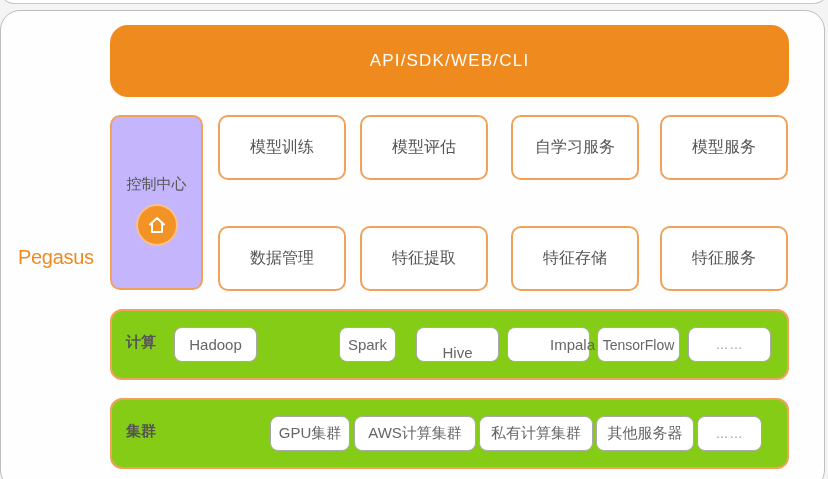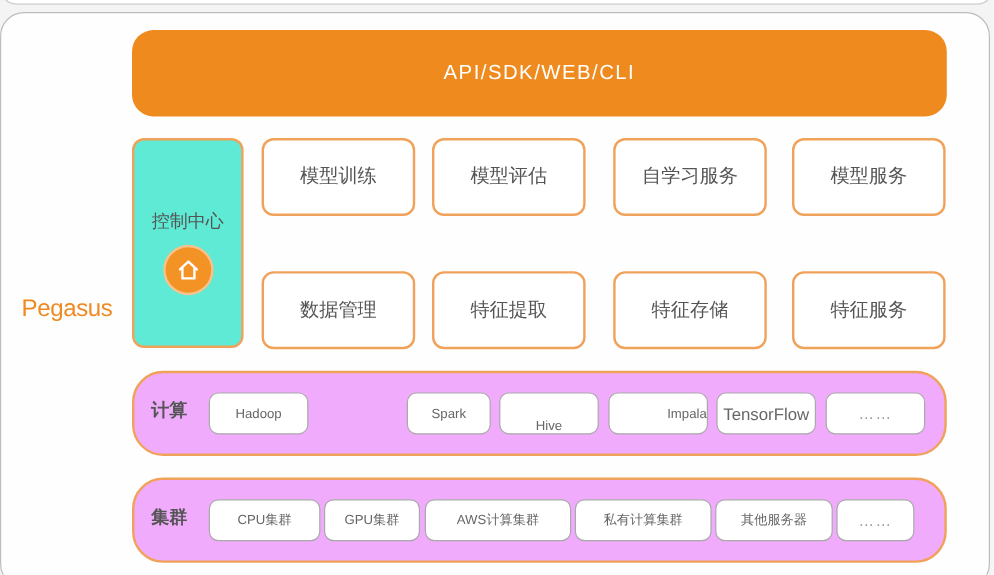--- a/index.html
+++ b/index.html
@@ -23,50 +23,50 @@
   }
   .banner {
     position:absolute; left:110px; top:25px; width:679px; height:72px;
     background:#ef8a1f; border-radius:18px;
     display:flex; align-items:center; justify-content:center;
     color:#fff; font-size:17px; letter-spacing:1.2px;
   }
   .ctrl {
     position:absolute; left:110px; top:115px; width:93px; height:175px;
     border:2px solid #f0a25a; border-radius:10px; box-sizing:border-box;
-    background:#5eead4;
+    background:#c4b5fd;
   }
   .ctrl-label {
     position:absolute; left:0; right:0; top:58px; text-align:center;
     font-size:15px; color:#555;
   }
   .home-btn {
     position:absolute; left:26px; top:89px; width:38px; height:38px;
     border-radius:50%; background:#f39225; box-shadow:0 0 0 2px #f8c28a;
     display:flex; align-items:center; justify-content:center;
   }
   .fbox {
     position:absolute; width:128px; height:65px;
     border:2px solid #f0a25a; border-radius:10px; box-sizing:border-box;
     background:#fff; display:flex; align-items:center; justify-content:center;
     font-size:16px; color:#555;
   }
   .layer {
     position:absolute; left:110px; width:679px; height:71px;
-    border:2px solid #f0a25a; border-radius:26px; box-sizing:border-box;
-    background:#f0abfc;
+    border:2px solid #f0a25a; border-radius:12px; box-sizing:border-box;
+    background:#84cc16;
   }
   .layer-label {
     position:absolute; left:14px; top:22px; font-size:15px; color:#555; font-weight:bold;
   }
   .chip {
     position:absolute; top:16px; height:35px;
     border:1.5px solid #a9a9a9; border-radius:8px; box-sizing:border-box;
     display:flex; align-items:center; justify-content:center;
-    font-size:11px; color:#666; background:#fff; white-space:nowrap;
+    font-size:15px; color:#666; background:#fff; white-space:nowrap;
   }
   .chip.dots { color:#999; letter-spacing:1px; font-size:13px; }
 </style>
 </head>
 <body>
 
 <div class="top-strip"></div>
 
 <div class="frame"></div>
 
@@ -109,42 +109,39 @@
 </div>
 <div class="fbox" style="left:660px; top:226px;">
   <span>特征服务</span>
 </div>
 
 <div class="layer" style="top:309px;">
   <span class="layer-label">计算</span>
   <div class="chip" style="left:62px; width:83px;">
       <span>Hadoop</span>
     </div>
-  <div class="chip" style="left:227px; width:70px;">
+  <div class="chip" style="left:227px; width:57px;">
       <span>Spark</span>
     </div>
   <div class="chip" style="left:304px; width:83px;align-items:flex-end;">
       <span>Hive</span>
     </div>
   <div class="chip" style="left:395px; width:83px;padding-left:48px;">
       <span>Impala</span>
     </div>
   <div class="chip" style="left:485px; width:83px; font-size:14px;">
       <span>TensorFlow</span>
     </div>
   <div class="chip dots" style="left:576px; width:83px;">
       <span>……</span>
     </div>
 </div>
 
 <div class="layer" style="top:398px;">
   <span class="layer-label">集群</span>
-  <div class="chip" style="left:62px; width:93px;">
-      <span>CPU集群</span>
-    </div>
   <div class="chip" style="left:158px; width:80px;text-align:center;">
       <span>GPU集群</span>
     </div>
   <div class="chip" style="left:242px; width:122px;">
       <span>AWS计算集群</span>
     </div>
   <div class="chip" style="left:367px; width:114px;">
       <span>私有计算集群</span>
     </div>
   <div class="chip" style="left:484px; width:98px;">

